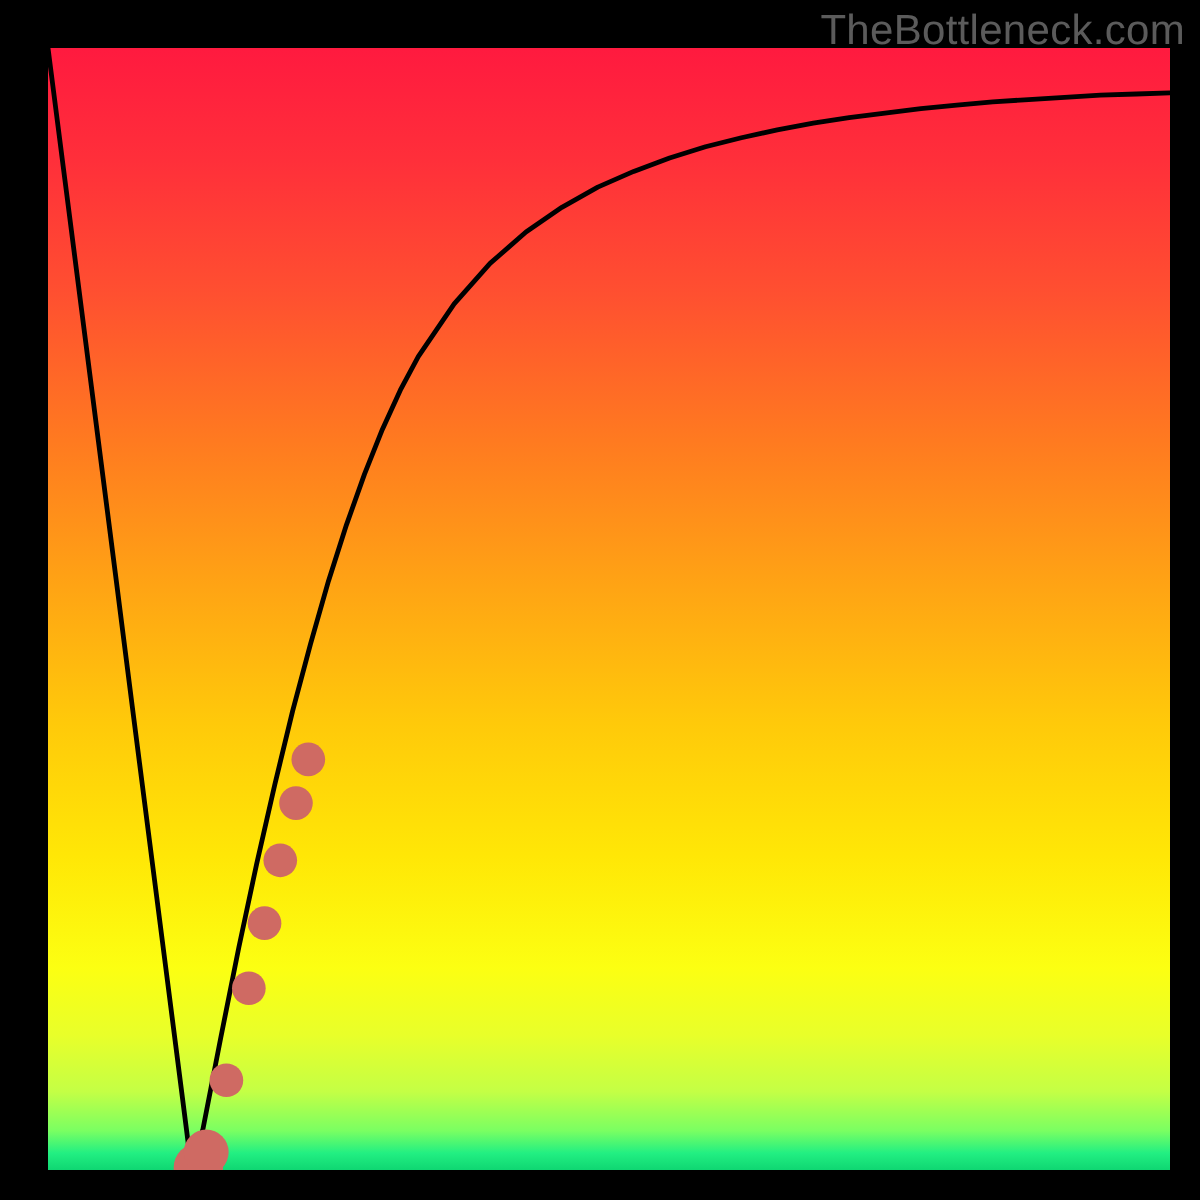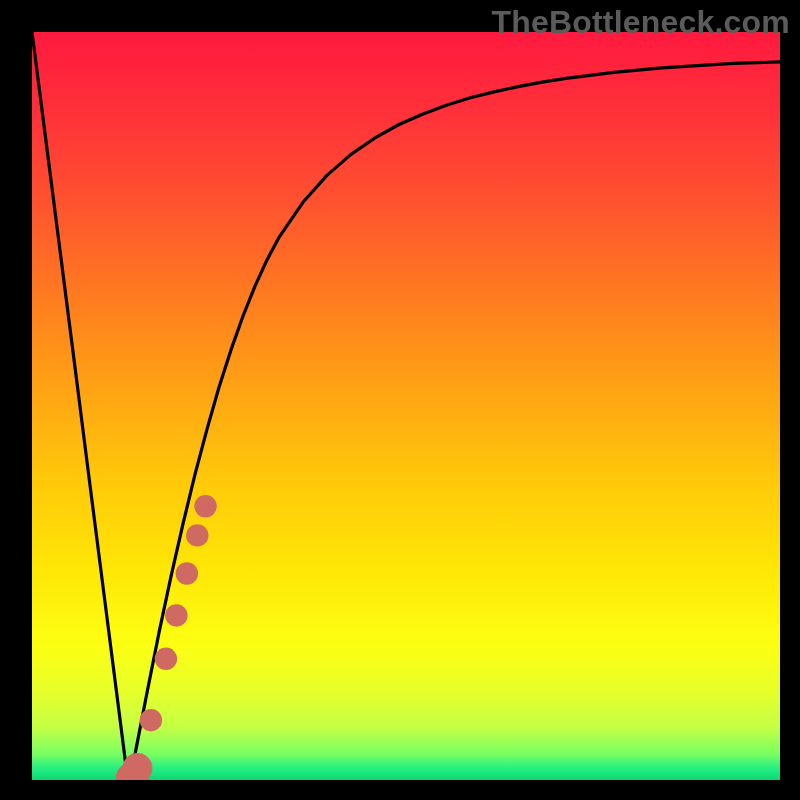--- a/index.html
+++ b/index.html
@@ -15,22 +15,22 @@
     width: 800px;
     height: 800px;
     background: #000;
     position: relative;
   }
   .watermark {
     position: absolute;
     top: 4px;
     right: 10px;
     color: #5b5b5b;
-    font-size: 32px;
-    font-weight: 700;
+    font-size: 28px;
+    font-weight: 400;
     letter-spacing: 0.2px;
     z-index: 10;
   }
   .plot-wrap {
     position: absolute;
     left: 32px;
     top: 32px;
     width: 748px;
     height: 748px;
   }

